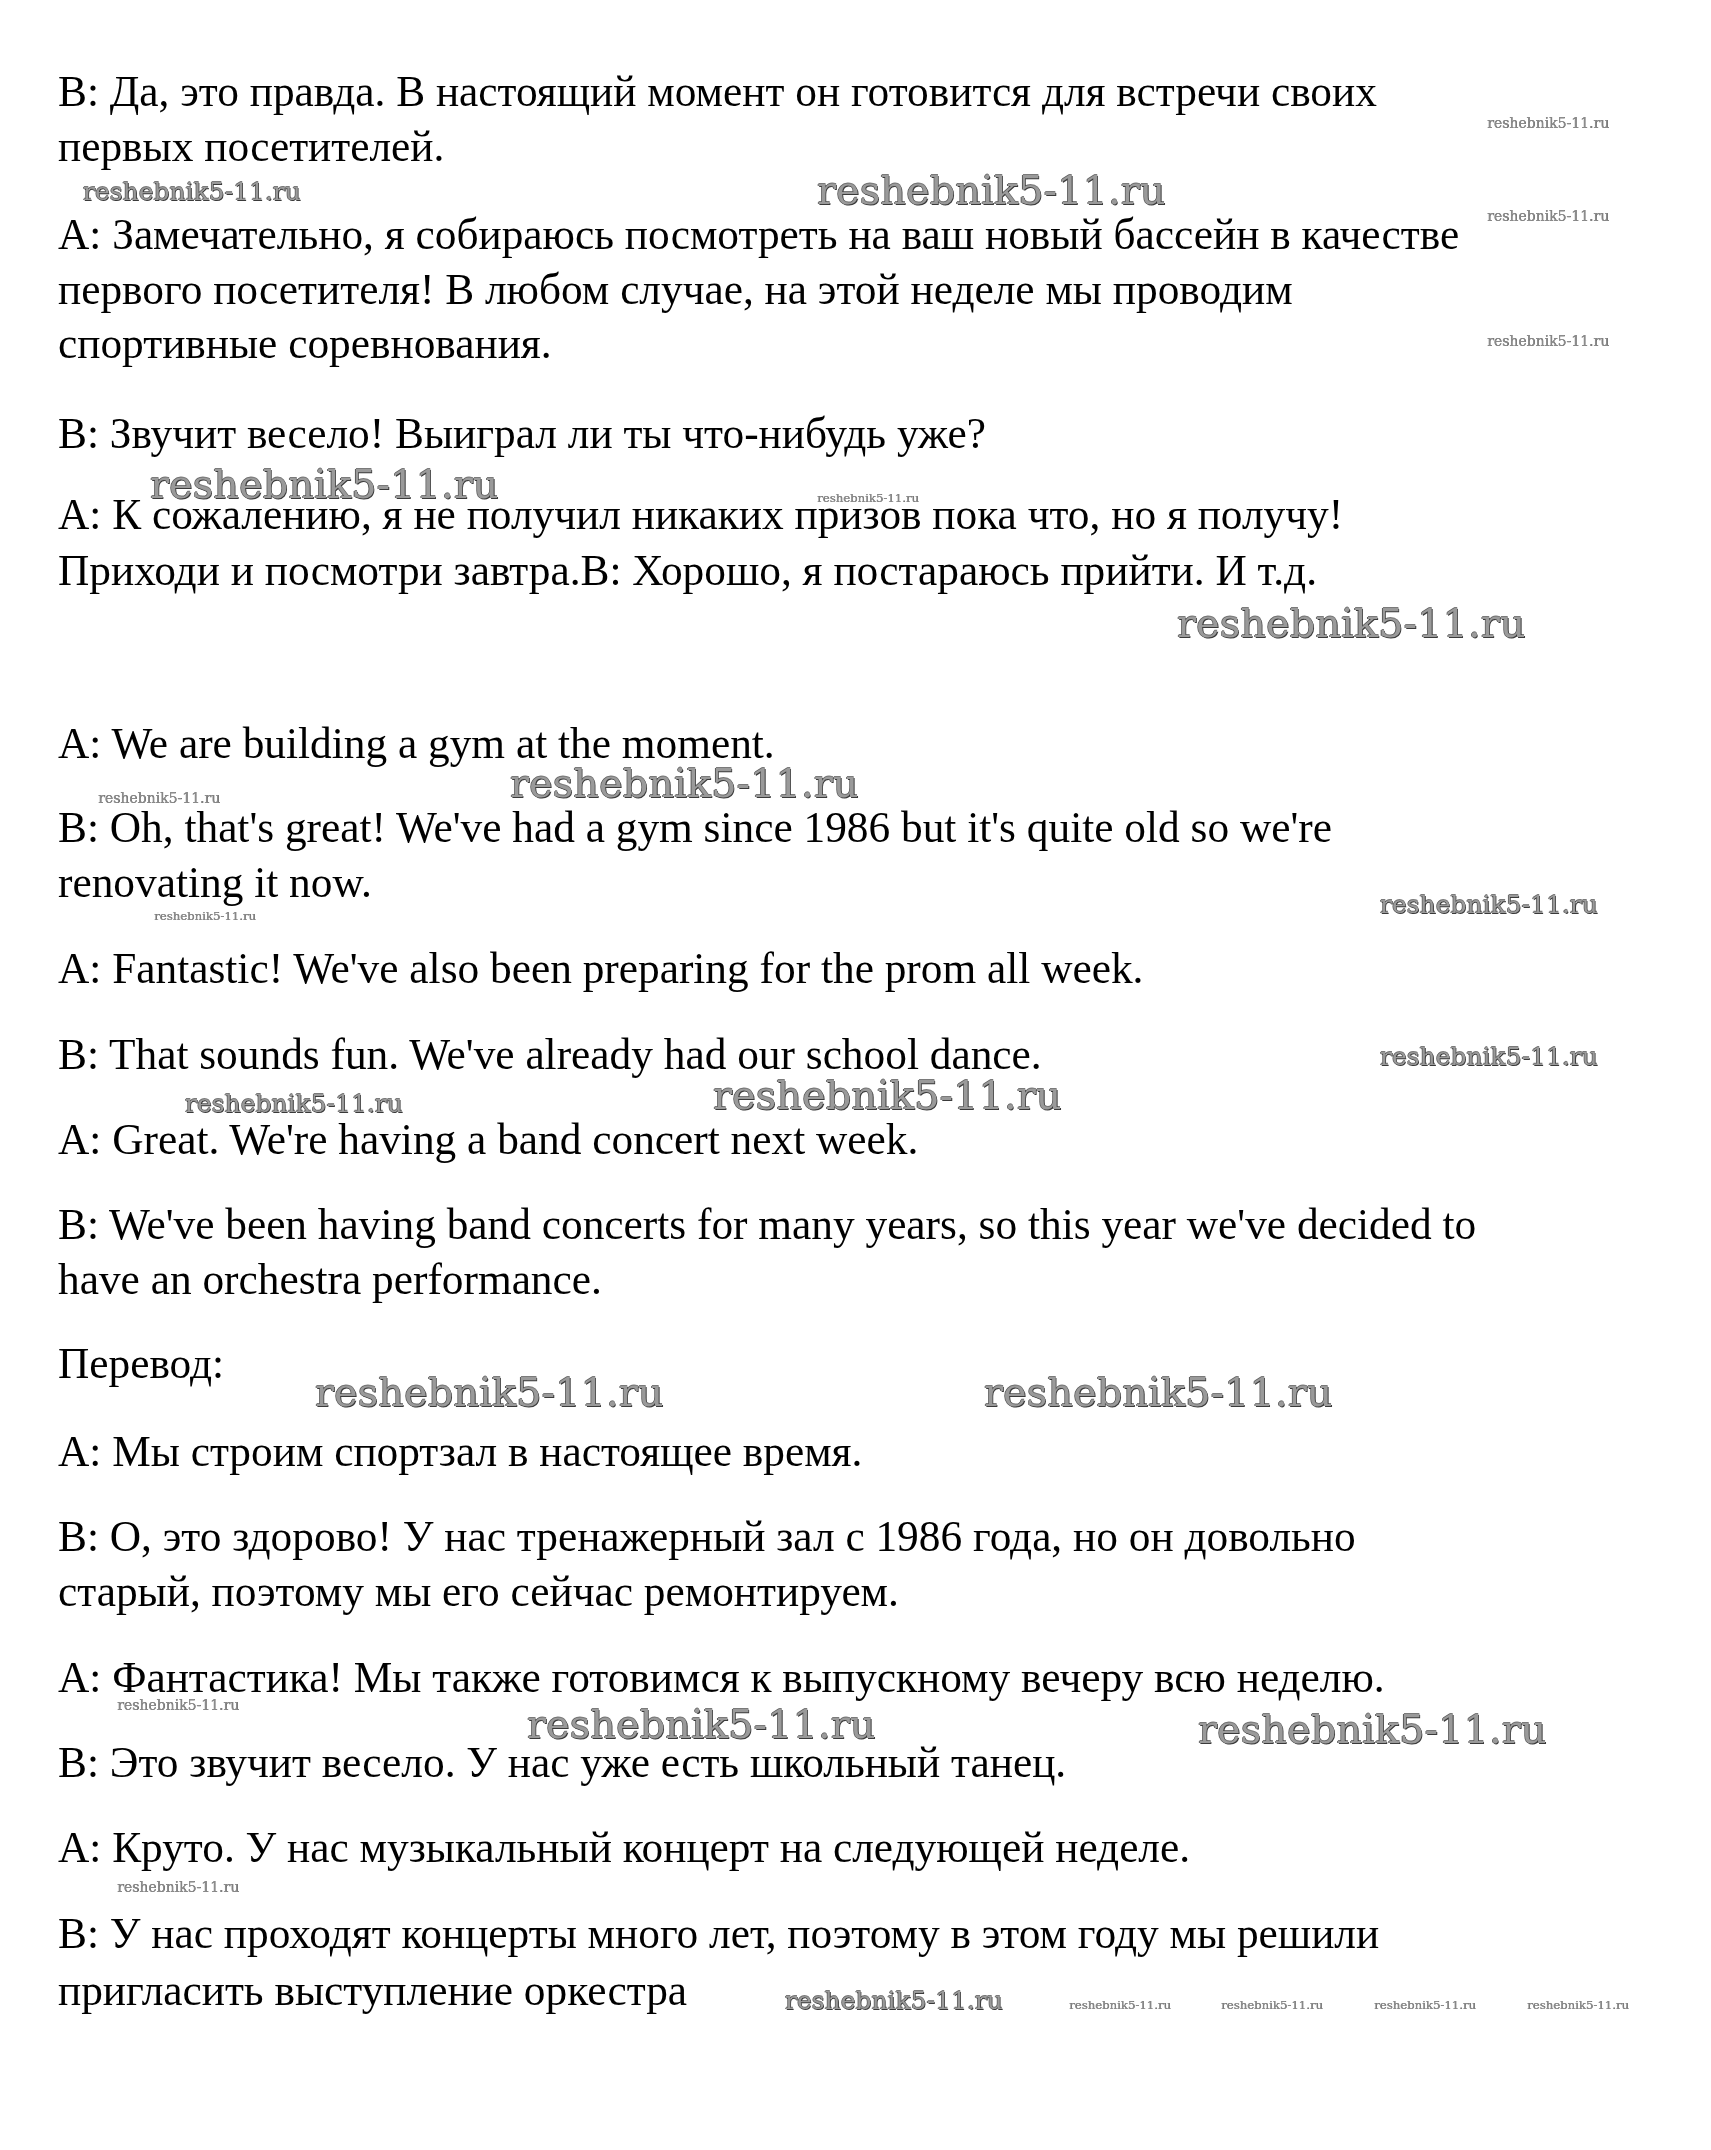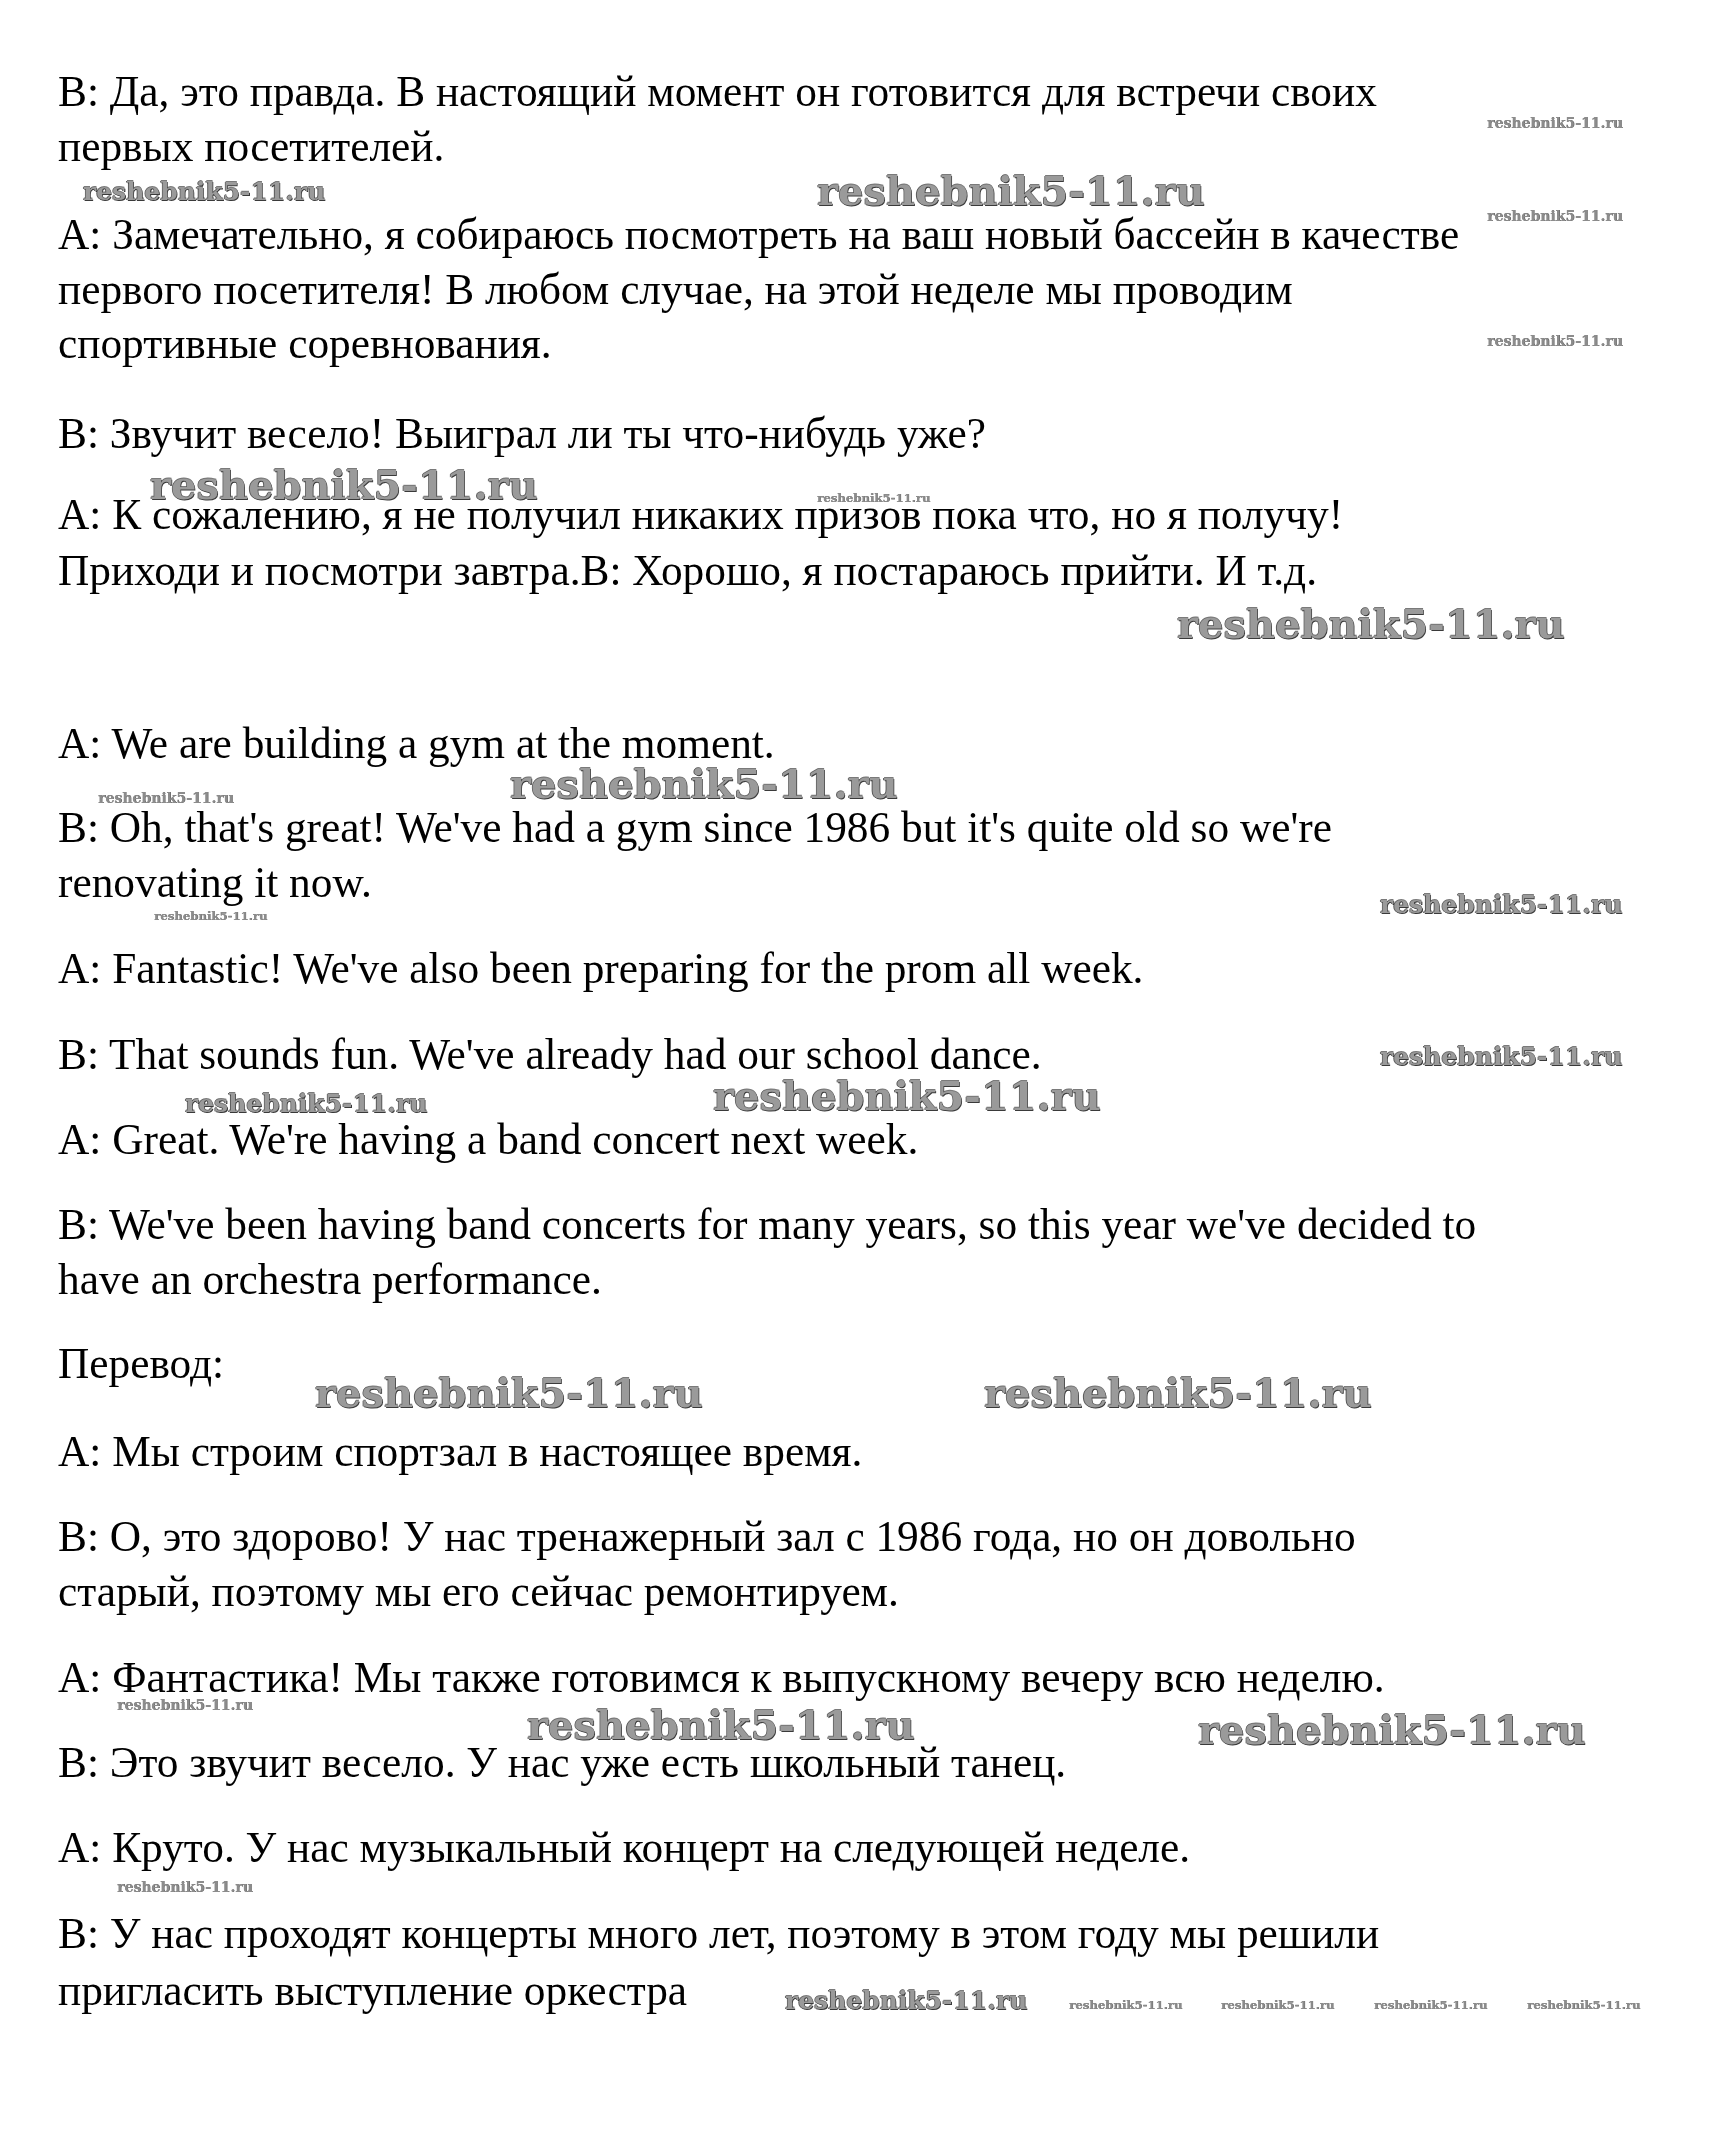--- a/index.html
+++ b/index.html
@@ -7,21 +7,21 @@
   .page { position: absolute; left: 0; top: 0; width: 1711px; height: 1623px; background: #ffffff; }
   .line {
     position: absolute; left: 58px; white-space: nowrap;
     font-family: "Liberation Serif", "DejaVu Serif", serif;
     font-size: 44px; line-height: 53px; color: #000000;
     transform: scaleX(0.985); transform-origin: left top;
   }
   .wm {
     position: absolute; white-space: nowrap;
     font-family: "DejaVu Serif", "Liberation Serif", serif;
-    font-weight: bold; color: #9a9a9a;
+    font-weight: normal; color: #9a9a9a;
     text-shadow: 0.8px 0.8px 0 #3a3a3a, -0.8px 0 0 #5a5a5a, 0 -0.8px 0 #7a7a7a;
     letter-spacing: 0px;
     text-align: center;
   }
   .wm.xl { font-size: 40px; line-height: 47px; }
   .wm.m  { font-size: 25px; line-height: 30px; }
   .wm.s  { font-size: 14px; line-height: 16.7px; color: #8c8c8c; text-shadow: 0.4px 0.4px 0 #555; }
   .wm.xs { font-size: 11.7px; line-height: 13.3px; color: #8c8c8c; text-shadow: 0.4px 0.4px 0 #666; }
 </style>
 </head>

